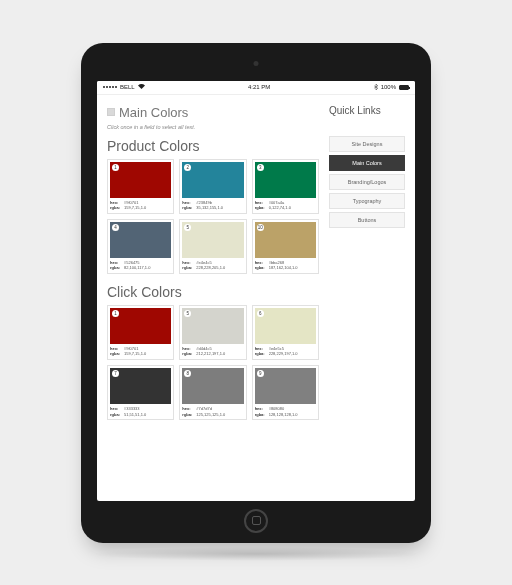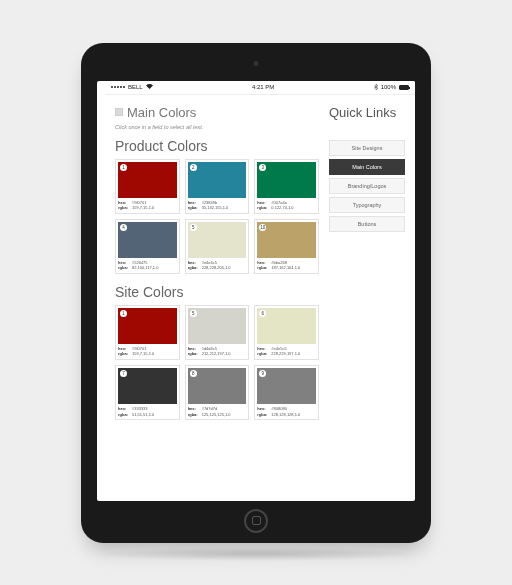--- a/index.html
+++ b/index.html
@@ -42,21 +42,20 @@
     content:""; width:7px;height:7px;border:1px solid #555;border-radius:2px;
   }
   .screen {
     width: 100%;
     height: 100%;
     background: #ffffff;
     border-radius: 2px;
     overflow: hidden;
     display: flex;
     flex-direction: column;
-    padding-left: 8px;
   }
   .statusbar {
     height: 14px;
     font-size: 6px;
     color: #222;
     display:flex;
     align-items:center;
     justify-content: space-between;
     padding: 0 6px;
     background:#fff;
@@ -123,21 +122,21 @@
   }
   .meta {
     margin-top:2px;
     font-size:4px;
     line-height:1.4;
     color:#555;
   }
   .meta .row { display:flex; gap:2px;}
   .meta .lbl { font-weight:bold; color:#333; width:12px;}
   .aside h3 {
-    font-size: 13px;
+    font-size: 10px;
     font-weight: 400;
     color:#555;
     margin-bottom: 20px;
   }
   .qlink {
     display:block;
     width:100%;
     text-align:center;
     font-size:5.5px;
     color:#666;
@@ -285,21 +284,21 @@
                   <span>#bba268</span>
                 </div>
                 <div class="row">
                   <span class="lbl">rgba:</span>
                   <span>187,162,104,1.0</span>
                 </div>
               </div>
             </div>
           </div>
 
-        <h2 class="section" style="margin-top:10px">Site Colors</h2>
+        <h2 class="section" style="margin-top:10px">Click Colors</h2>
         <div class="swatch-grid" id="grid-site">
             <div class="swatch">
               <div class="chip" style="background:#9f0701"></div>
               <div class="num">1</div>
               <div class="meta">
                 <div class="row">
                   <span class="lbl">hex:</span>
                   <span>#9f0701</span>
                 </div>
                 <div class="row">

